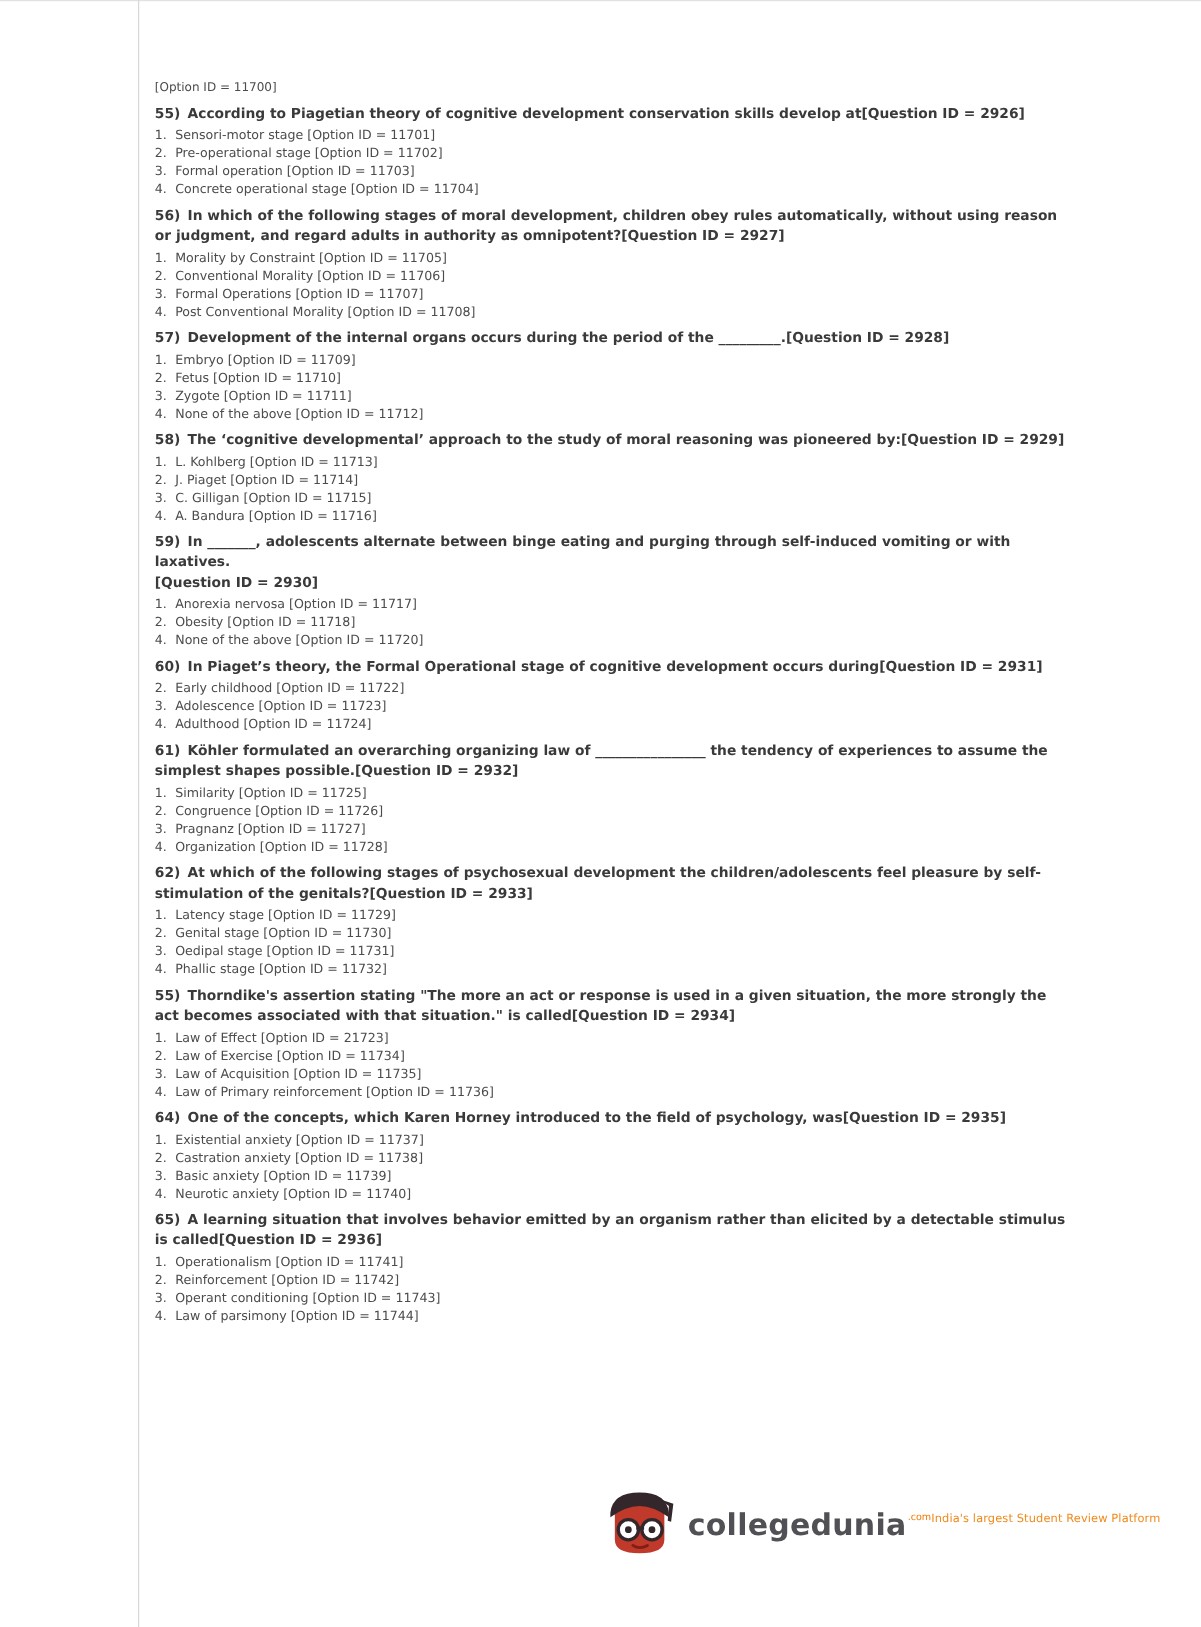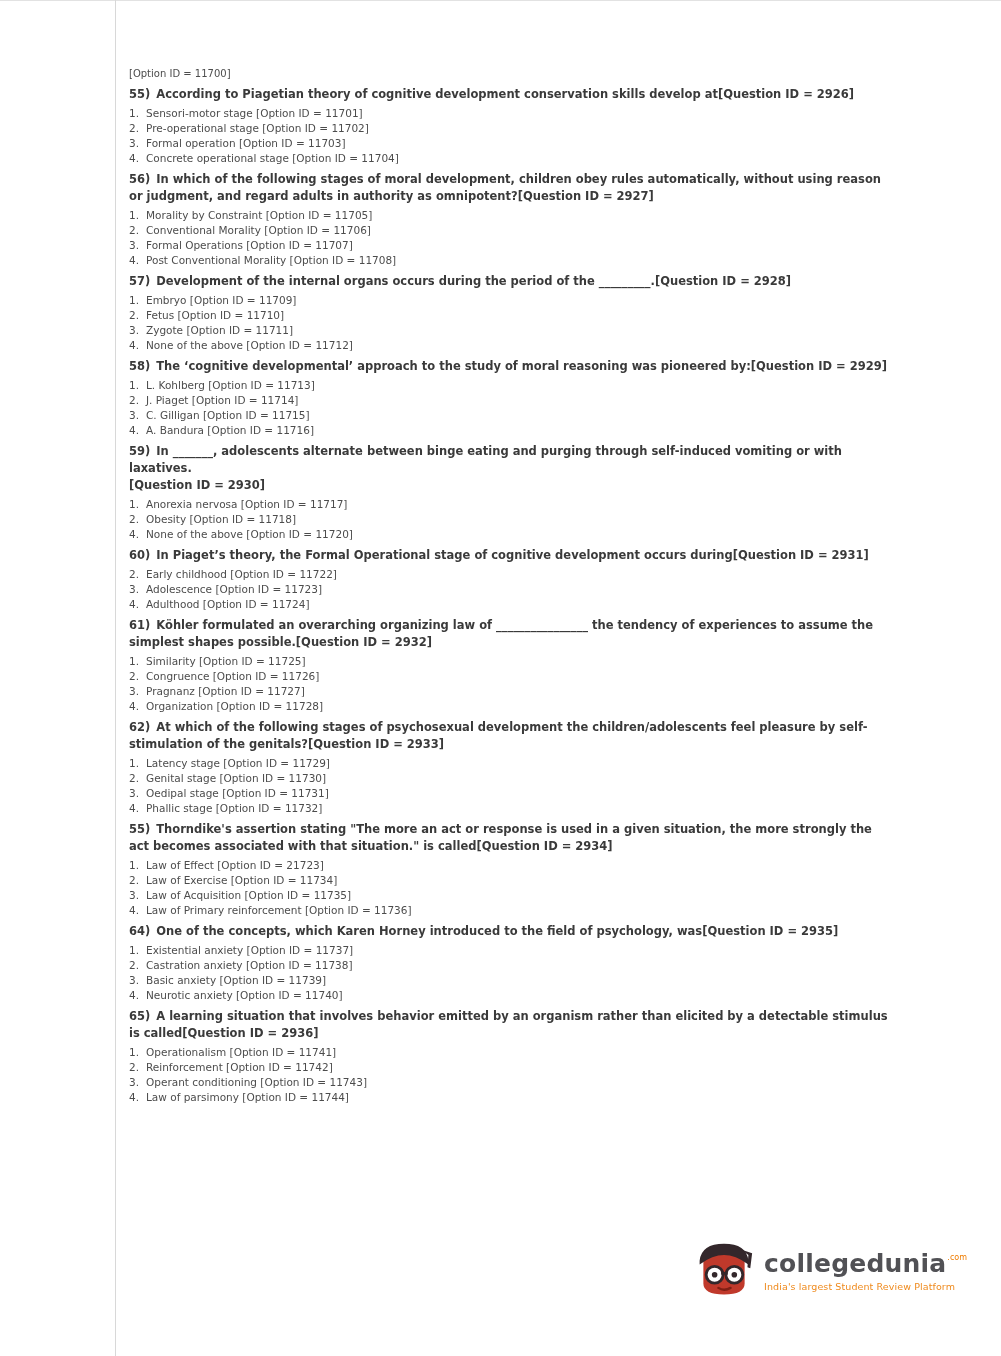--- a/index.html
+++ b/index.html
@@ -23,21 +23,21 @@
   .options{margin-top:3px;}
   .option-line{
     font-size:10.5px;color:#4c4c4c;line-height:15px;
   }
   .opt-num{display:inline-block;min-width:17px;}
   .logo{
     position:absolute;right:34px;top:1240px;
     display:flex;align-items:center;gap:10px;
   }
   .logo-icon{width:60px;height:62px;flex:0 0 auto;}
-  .logo-textcol{display:flex;flex-direction:column;}
+  .logo-textcol{display:flex;flex-direction:row;}
   .logo-wordrow{display:flex;align-items:flex-start;}
   .logo-word{
     font-size:25px;font-weight:bold;color:#515155;letter-spacing:0.2px;
     line-height:28px;
   }
   .logo-tld{
     font-size:8px;color:#ef7c00;font-weight:normal;margin-left:1px;margin-top:3px;
   }
   .logo-tagline{
     font-size:9.5px;color:#ef8a1d;margin-top:3px;letter-spacing:0.1px;

